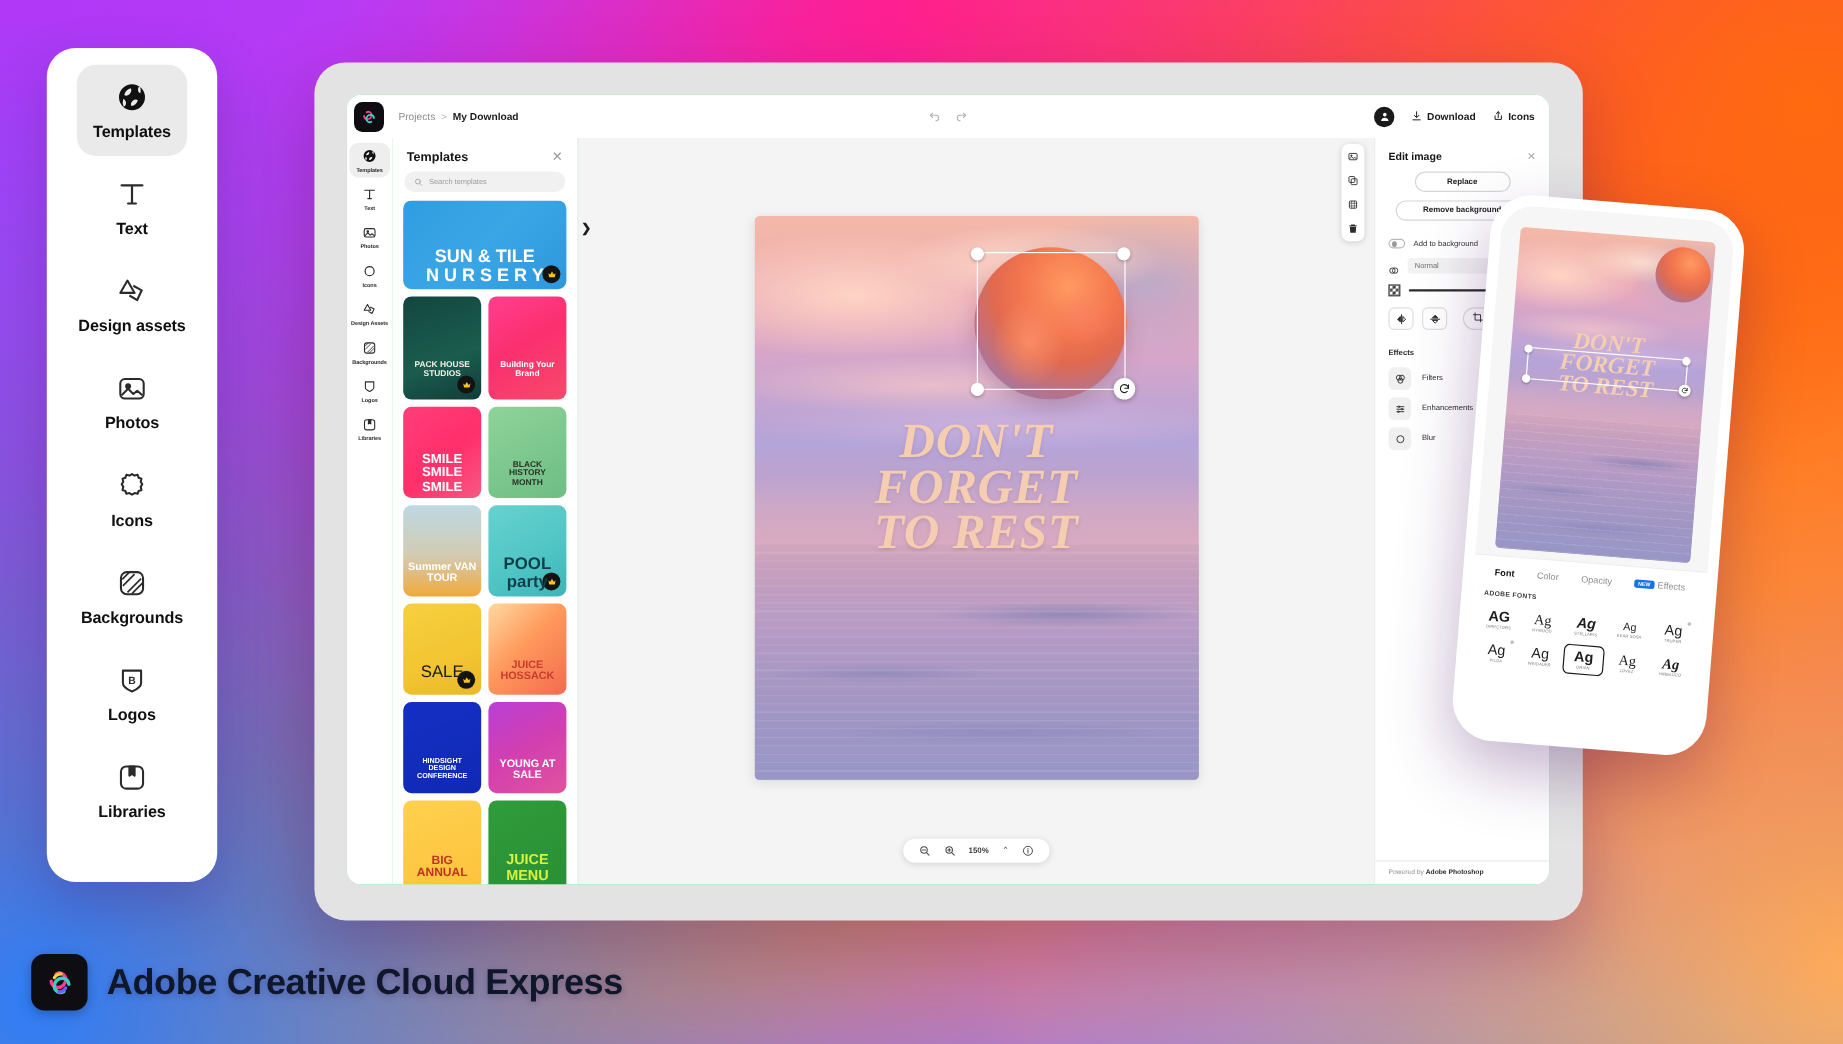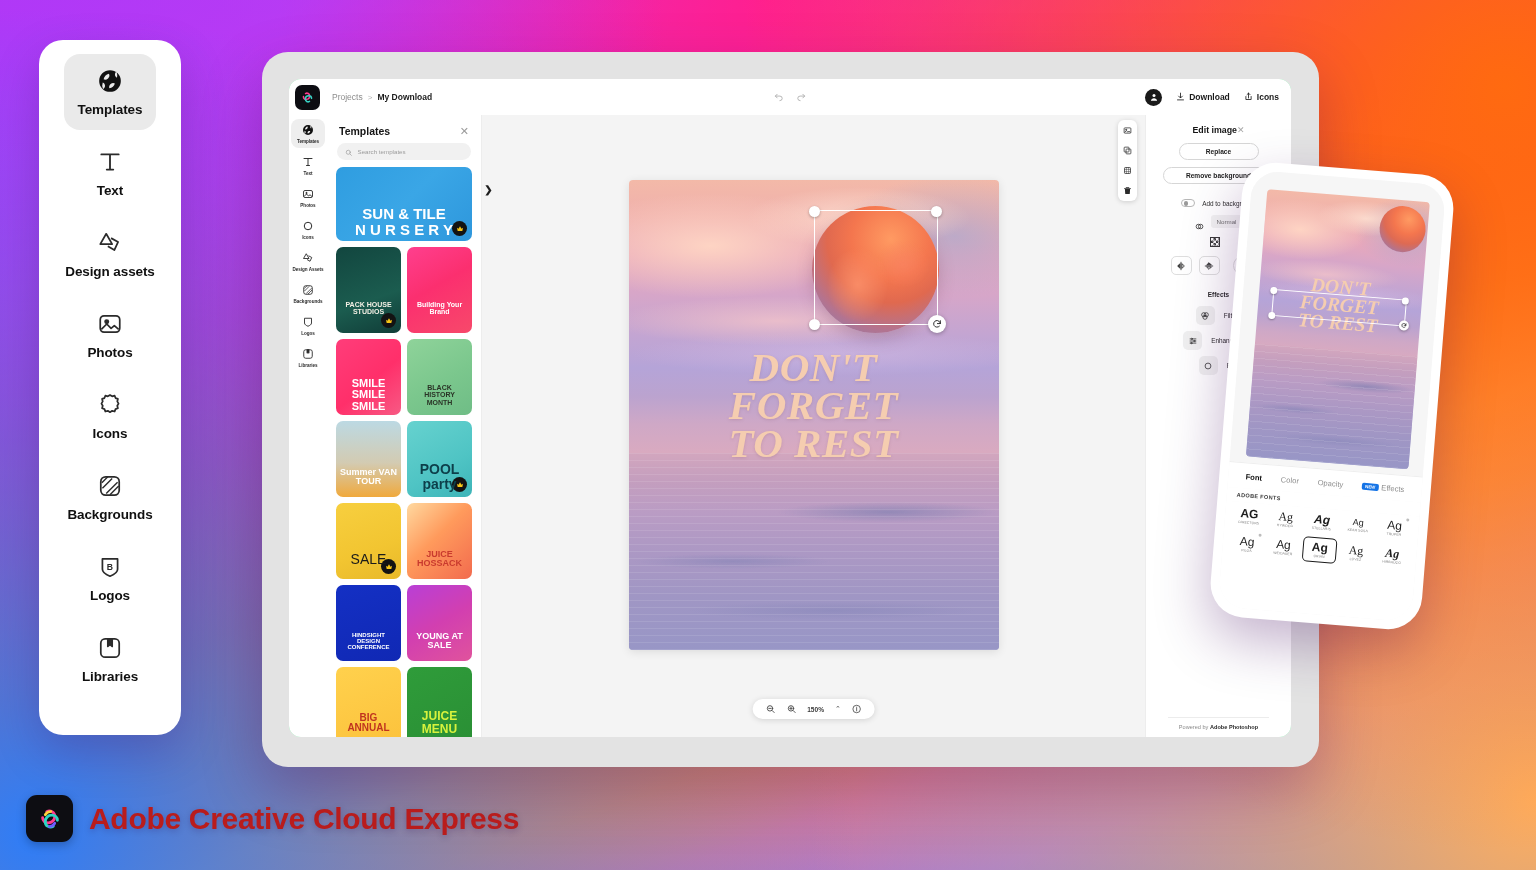--- a/index.html
+++ b/index.html
@@ -63,21 +63,21 @@
     position: absolute; left: 26px; bottom: 28px;
     display: flex; align-items: center; gap: 16px; z-index: 7;
   }
   .brand-logo {
     width: 47px; height: 47px; border-radius: 11px;
     background: #0d0d12; display:flex; align-items:center; justify-content:center;
     box-shadow: 0 3px 10px rgba(0,0,0,.25);
   }
   .brand-logo svg { width: 30px; height: 30px; }
   .brand-name {
-    font-size: 30px; font-weight: 700; color: #b91c1c; letter-spacing: -.3px;
+    font-size: 30px; font-weight: 700; color: #0f172a; letter-spacing: -.3px;
     text-shadow: 0 2px 6px rgba(40,0,70,.25);
   }
 
   
   .tablet {
     position: absolute; left: 262px; top: 52px;
     width: 1057px; height: 715px;
     background: #e3e3e3; border-radius: 26px;
     box-shadow: 0 24px 60px rgba(60,0,90,.28);
     padding: 27px 28px 30px 27px;
@@ -290,21 +290,21 @@
     height: 20px; background: #fff; border-radius: 11px; box-shadow: 0 1px 6px rgba(0,0,0,.14);
     display: flex; align-items: center; gap: 11px; padding: 0 13px; z-index: 8;
   }
   .zoombar svg { width: 10px; height: 10px; display:block; }
   .zoom-val { font-size: 6.6px; color: #3a3a3a; font-weight: 700; }
   .chev { font-size: 7px; color: #4a4a4a; }
 
   
   .rpanel {
     width: 146px; flex: 0 0 146px; background: #fff; position: relative;
-    display: flex; flex-direction: column; border-left: 1px solid #ededed; align-items: center;
+    display: flex; flex-direction: column; border-left: 1px solid #ededed;
   }
   .rp-head {
     display:flex; align-items:center; justify-content:space-between;
     padding: 10px 11px 8px 11px;
   }
   .rp-title { font-size: 8.8px; font-weight: 700; color: #151515; }
   .rp-close { font-size: 9px; color: #a8a8a8; cursor: pointer; }
   .pill {
     height: 17px; border-radius: 9px; border: 1px solid #d6d6d6; background: #fff;
     display:flex; align-items:center; justify-content:center; cursor: pointer;

